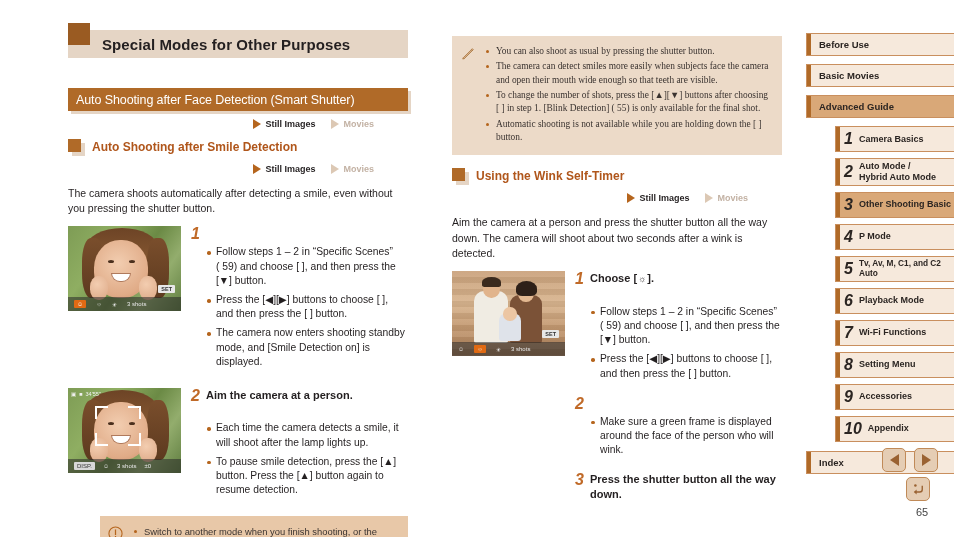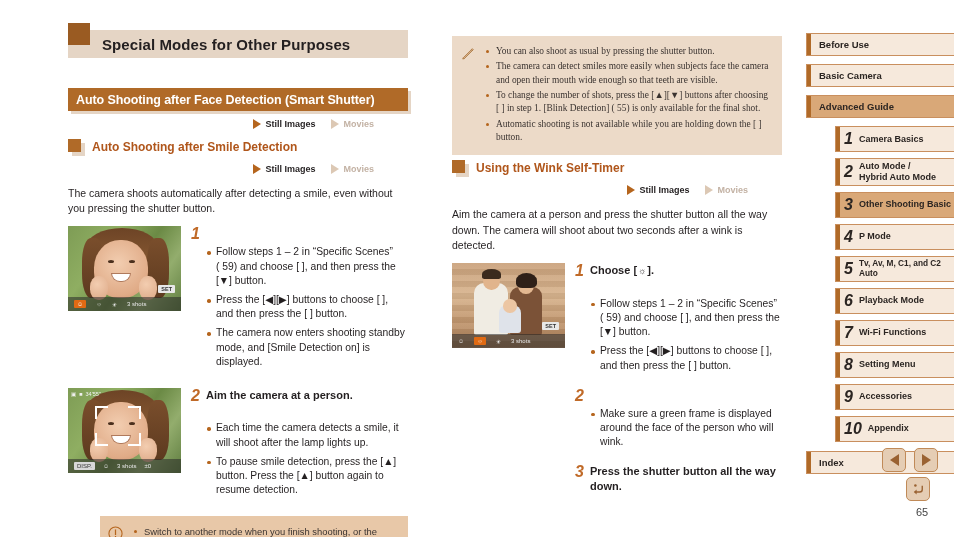--- a/index.html
+++ b/index.html
@@ -33,21 +33,21 @@
   }
 
   
   .section-header {
     position: relative;
     margin-top: 30px;
     height: 23px;
     background: #b06a28;
     display: flex; align-items: center;
     padding-left: 8px;
-    color: #ffffff; font-size: 12.5px; font-weight: bold;
+    color: #ffffff; font-size: 12.5px; font-weight: normal;
     letter-spacing: -.1px;
     box-shadow: 3px 3px 0 0 #e5d5c5;
   }
 
   
   .media-tags {
     display: flex; justify-content: flex-end; align-items: center;
     gap: 16px; margin-top: 8px; padding-right: 34px;
     font-size: 9px; font-weight: bold;
   }
@@ -393,21 +393,21 @@
         </svg>
       </div>
       <ul>
         <li>You can also shoot as usual by pressing the shutter button.</li>
         <li>The camera can detect smiles more easily when subjects face the camera and open their mouth wide enough so that teeth are visible.</li>
         <li>To change the number of shots, press the [▲][▼] buttons after choosing [&nbsp;] in step 1. [Blink Detection] (&nbsp;55) is only available for the final shot.</li>
         <li>Automatic shooting is not available while you are holding down the [&nbsp;] button.</li>
       </ul>
     </div>
 
-    <div class="sub-heading" style="margin-top:4px">
+    <div class="sub-heading" style="margin-top:12px">
       <span class="sq-bg"></span>
       <span class="sq-fg"></span>
       <span>Using the Wink Self-Timer</span>
     </div>
 
     <div class="media-tags">
       <span class="tag">
         <span class="tri"></span>
         <span class="lbl">Still Images</span>
       </span>
@@ -473,21 +473,21 @@
       </div>
     </div>
   </div>
 
   <div class="col-right">
     <div class="nav-top">
       <div class="nav-item">
         <span>Before Use</span>
       </div>
       <div class="nav-item">
-        <span>Basic Camera</span>
+        <span>Basic Movies</span>
       </div>
       <div class="nav-item active">
         <span>Advanced Guide</span>
       </div>
     </div>
 
     <div class="nav-chapters">
       <div class="chap">
         <span class="num">1</span>
         <span class="lbl">Camera Basics</span>

